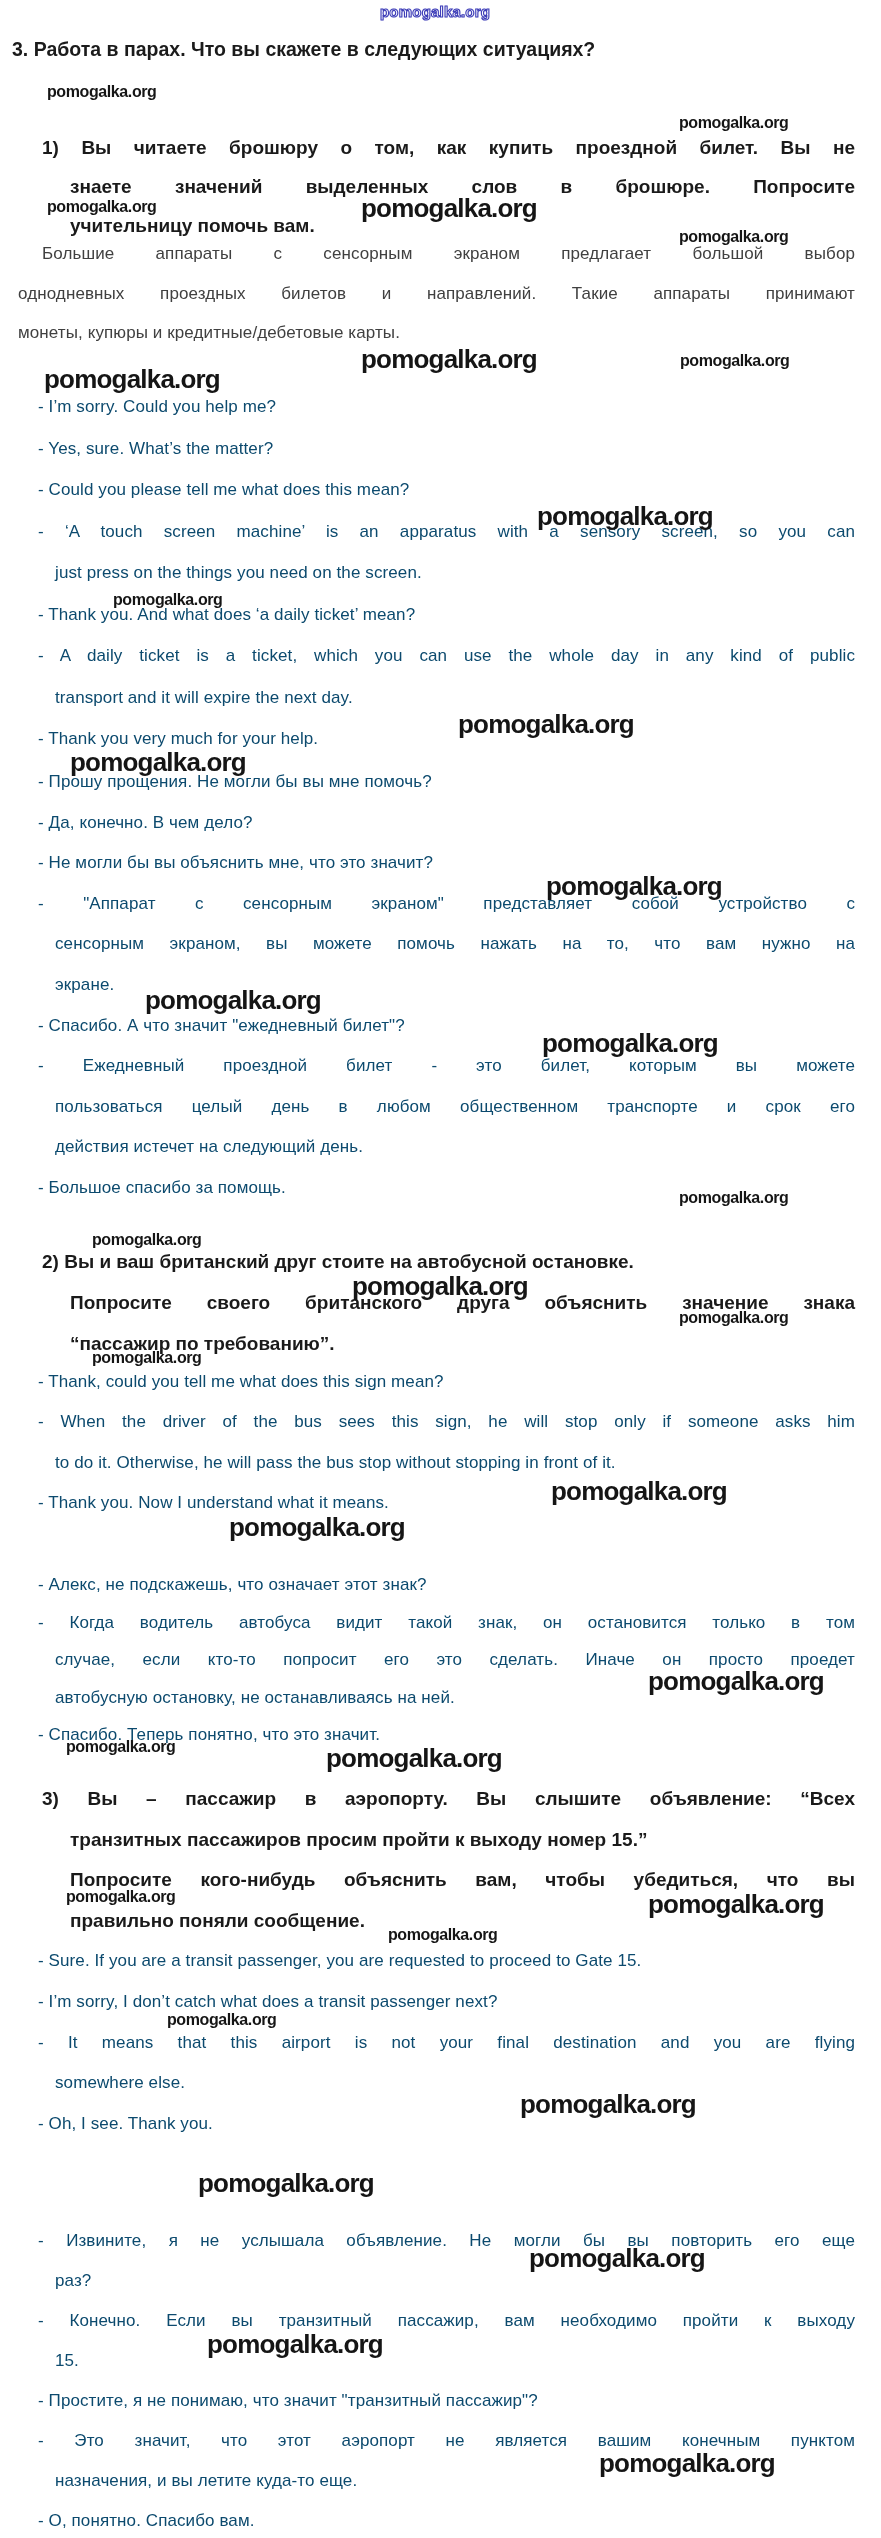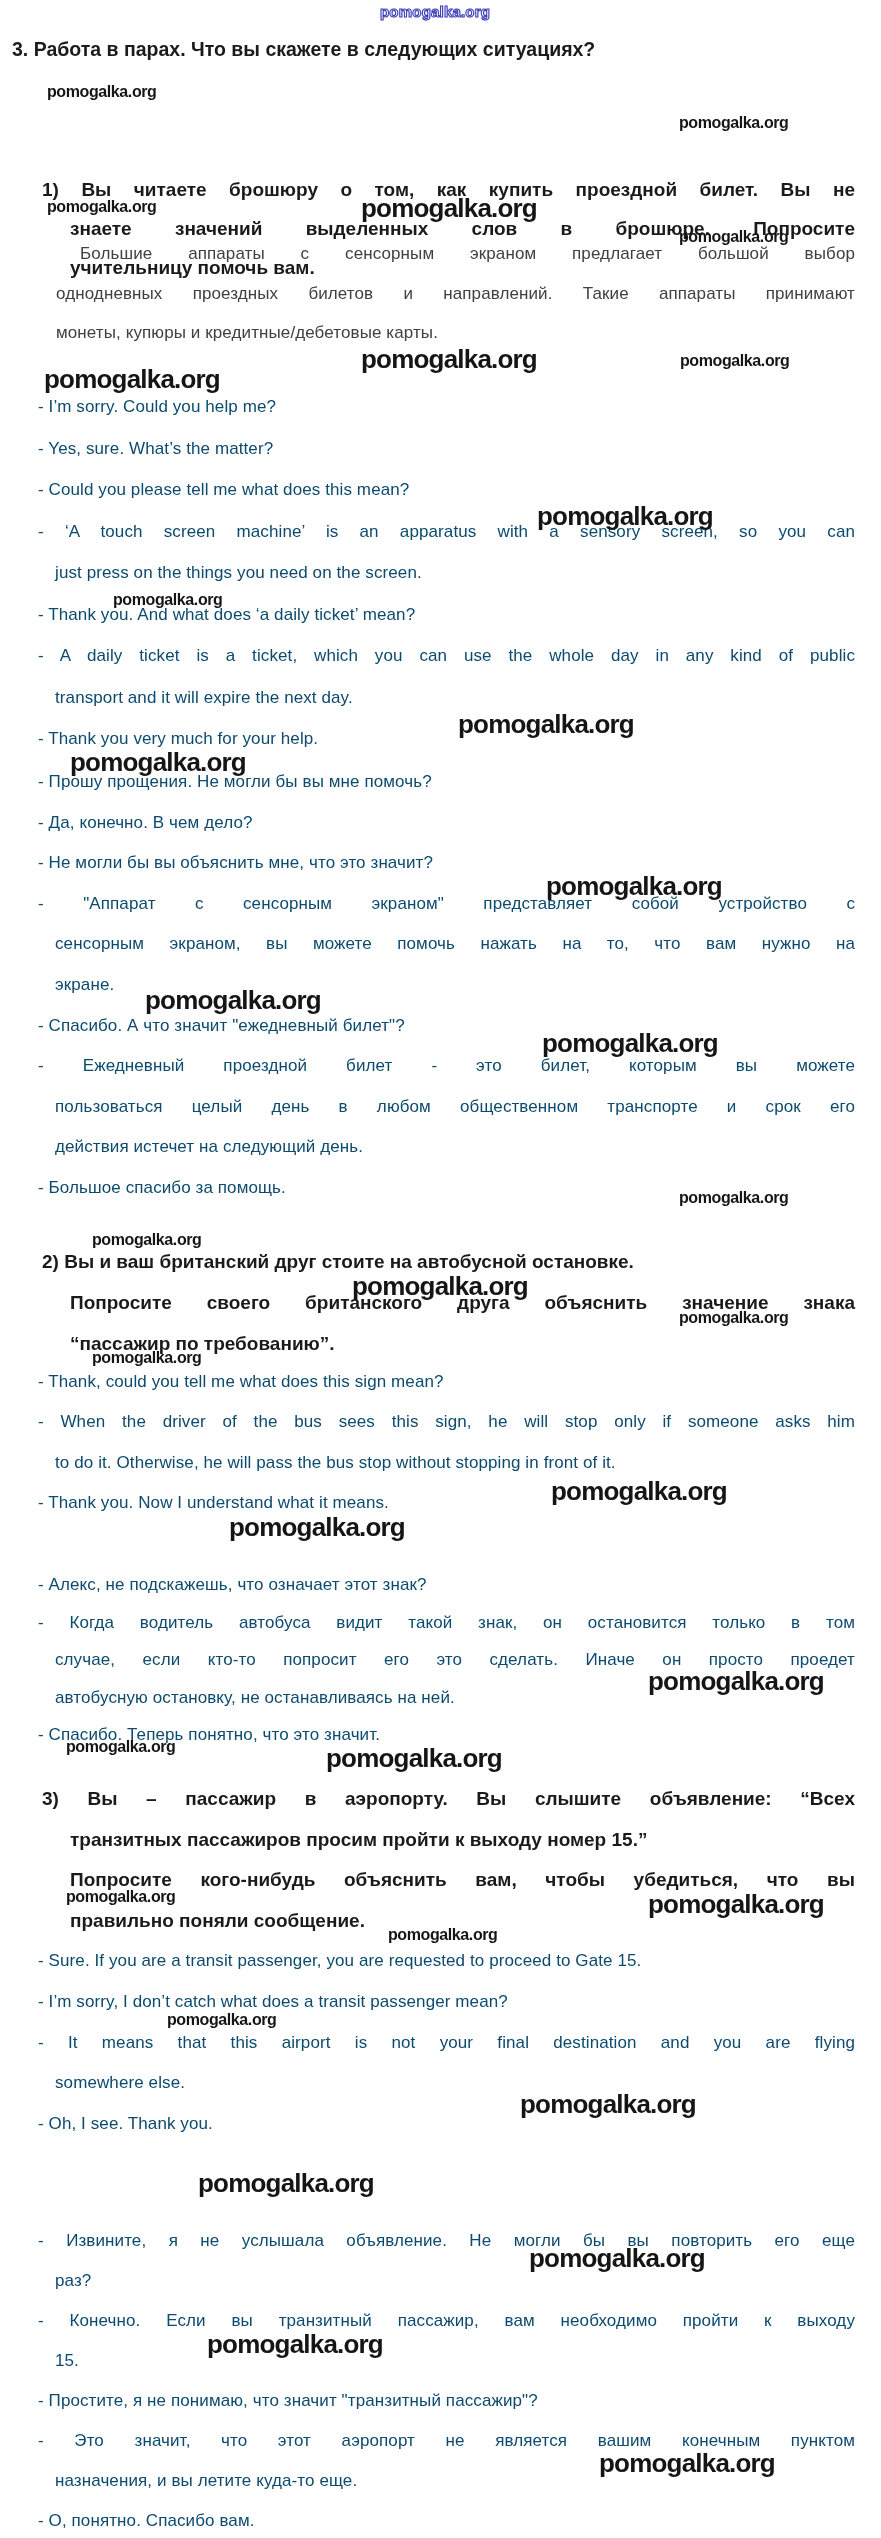--- a/index.html
+++ b/index.html
@@ -32,24 +32,24 @@
     text-align: justify;
     text-align-last: justify;
   }
   .sec .ind { padding-left: 17px; }
 
   .sec.task { left: 42px; width: 813px; }
   .sec.task .line { font-weight: 700; font-size: 19px; color: #1a1a1a; letter-spacing: 0; }
   .sec.task .ind { padding-left: 28px; }
 
   .sec.body { left: 18px; width: 837px; }
-  .sec.body .line { color: #404040; margin-left: 38px; }
+  .sec.body .line { color: #404040; }
   .sec.body .ind { padding-left: 24px; }
 
-  #sec-task1 { top: 137px; margin-top: 42px;  --p: 39px; }
+  #sec-task1 { top: 137px;  --p: 39px; }
   #sec-body  { top: 243px;  --p: 39.5px; }
   #sec-en1   { top: 396px;  --p: 41.5px; }
   #sec-ru1   { top: 771px;  --p: 40.6px; }
   #sec-task2 { top: 1251px; --p: 41px; }
   #sec-en2   { top: 1371px; --p: 40.3px; }
   #sec-ru2   { top: 1574px; --p: 37.6px; }
   #sec-task3 { top: 1788px; --p: 40.7px; }
   #sec-en3   { top: 1950px; --p: 40.8px; }
   #sec-ru3   { top: 2230px; --p: 40px; }
 
@@ -128,21 +128,21 @@
       <div class="line">- Спасибо. Теперь понятно, что это значит.</div>
     </section>
   <section class="sec task" id="sec-task3">
       <div class="line j">3) Вы – пассажир в аэропорту. Вы слышите объявление: “Всех</div>
       <div class="line ind">транзитных пассажиров просим пройти к выходу номер 15.”</div>
       <div class="line j ind">Попросите кого-нибудь объяснить вам, чтобы убедиться, что вы</div>
       <div class="line ind">правильно поняли сообщение.</div>
     </section>
   <section class="sec" id="sec-en3">
       <div class="line">- Sure. If you are a transit passenger, you are requested to proceed to Gate 15.</div>
-      <div class="line">- I’m sorry, I don’t catch what does a transit passenger mean?</div>
+      <div class="line">- I’m sorry, I don’t catch what does a transit passenger next?</div>
       <div class="line j">- It means that this airport is not your final destination and you are flying</div>
       <div class="line ind">somewhere else.</div>
       <div class="line">- Oh, I see. Thank you.</div>
     </section>
   <section class="sec" id="sec-ru3">
       <div class="line j">- Извините, я не услышала объявление. Не могли бы вы повторить его еще</div>
       <div class="line ind">раз?</div>
       <div class="line j">- Конечно. Если вы транзитный пассажир, вам необходимо пройти к выходу</div>
       <div class="line ind">15.</div>
       <div class="line">- Простите, я не понимаю, что значит "транзитный пассажир"?</div>

